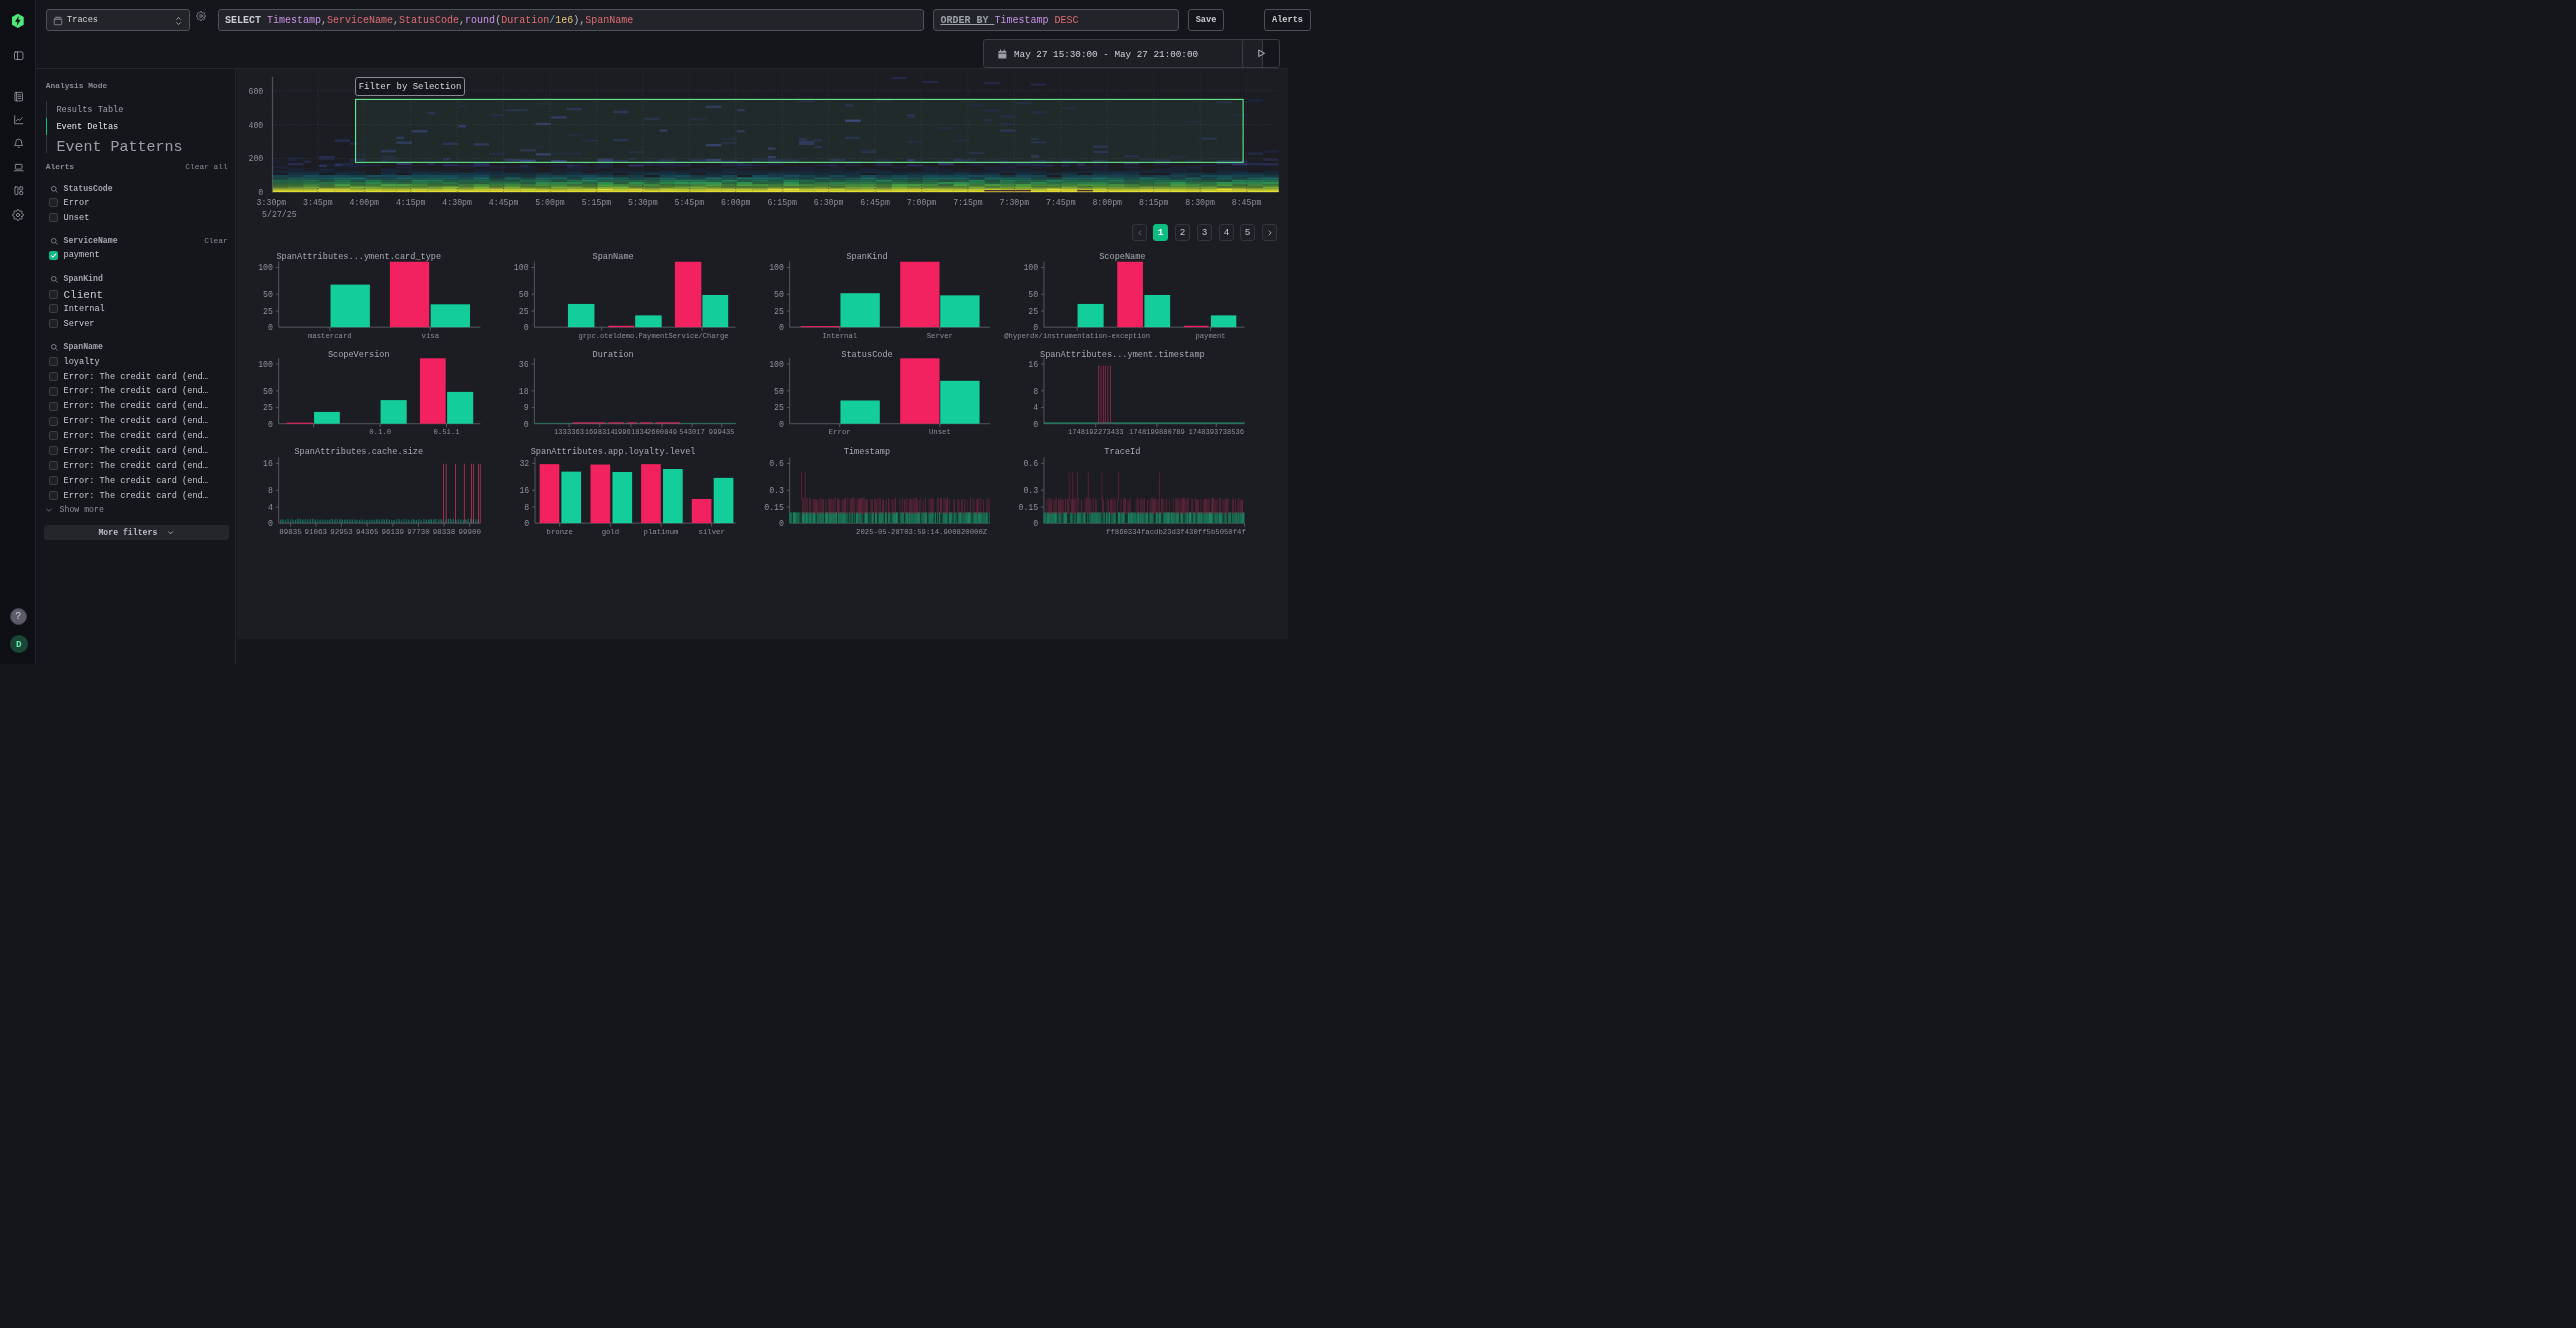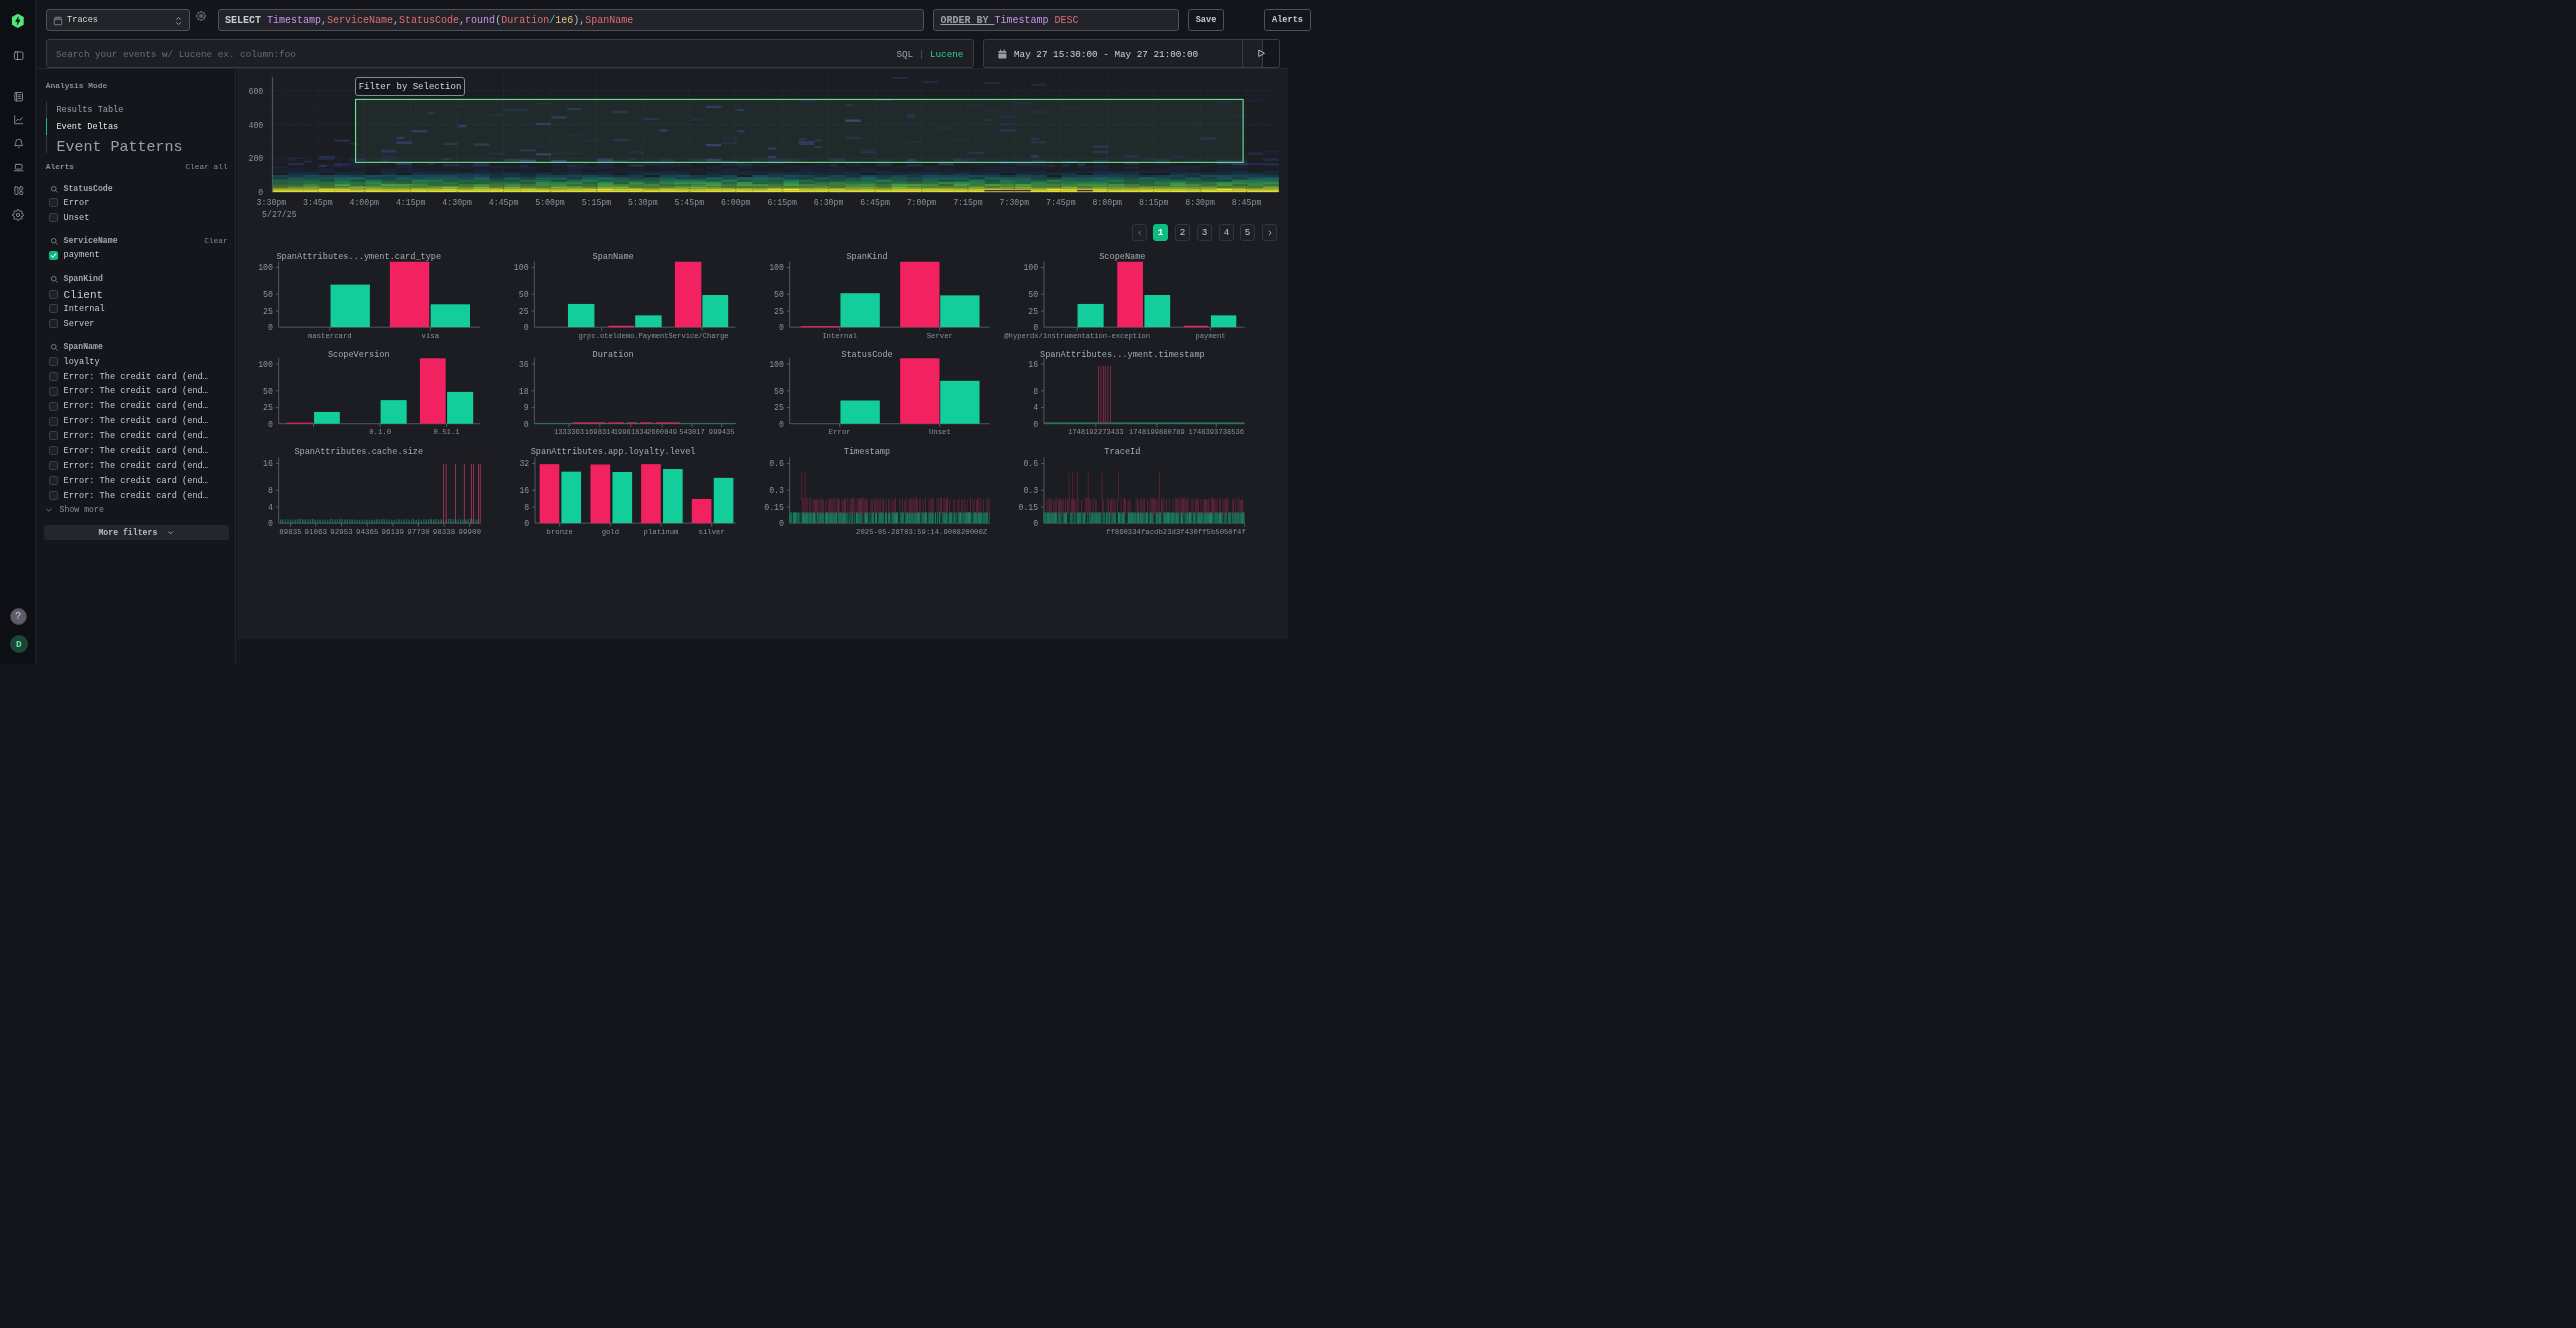--- a/index.html
+++ b/index.html
@@ -78,24 +78,20 @@
       </svg>
     </div>
 <div class="inp" style="left:182px;top:9.3px;width:706px;height:22px;font-size:10px;">
   <div class="abs" style="left:6px;top:5px;white-space:nowrap;"><span style="color:#c8ccd3;font-weight:bold;">SELECT </span><span style="color:#c792ea;">Timestamp</span><span style="color:#b6bcc6;">,</span><span style="color:#e06c75;">ServiceName</span><span style="color:#b6bcc6;">,</span><span style="color:#e06c75;">StatusCode</span><span style="color:#b6bcc6;">,</span><span style="color:#c792ea;">round</span><span style="color:#b6bcc6;">(</span><span style="color:#e06c75;">Duration</span><span style="color:#56b6c2;">/</span><span style="color:#e5c07b;">1e6</span><span style="color:#b6bcc6;">)</span><span style="color:#b6bcc6;">,</span><span style="color:#e06c75;">SpanName</span></div>
 </div>
 <div class="inp" style="left:897px;top:9.3px;width:246px;height:22px;font-size:10px;">
   <div class="abs" style="left:6.4px;top:5px;white-space:nowrap;"><span style="color:#9ba1a9;font-weight:bold;text-decoration:underline;">ORDER BY </span><span style="color:#c792ea;">Timestamp </span><span style="color:#e06c75;">DESC</span></div>
 </div>
 <div class="btn" style="left:1152px;top:9.3px;width:36px;height:22px;">Save</div>
 <div class="btn" style="left:1197px;top:9.3px;width:47px;height:22px;margin-left:31px;">Alerts</div>
-<div class="inp2" style="left:9.7px;top:39px;width:928px;height:29px;">
-  <div class="abs" style="left:9.3px;top:8.6px;font-size:9.3px;color:#696d76;">Search your events w/ Lucene ex. column:foo</div>
-  <div class="abs" style="right:9.3px;top:8.6px;font-size:9.3px;"><span style="color:#9aa0a8;">SQL</span><span style="color:#555962;"> | </span><span style="color:#2dd394;">Lucene</span></div>
-</div>
 <div class="inp2" style="left:947px;top:39px;width:280px;height:29px;">
   <div class="abs" style="left:13px;top:8.6px;">
         <svg width="10.7" height="10.7" viewBox="0 0 24 24" fill="none" stroke="#9aa0a8" stroke-width="1.7" stroke-linecap="round" stroke-linejoin="round">
           <rect x="3" y="4.5" width="18" height="17" rx="2" fill="#9aa0a8" stroke="none"></rect>
           <line x1="8" y1="2" x2="8" y2="6" stroke="#9aa0a8" stroke-width="2.4"></line>
           <line x1="16" y1="2" x2="16" y2="6" stroke="#9aa0a8" stroke-width="2.4"></line>
           <line x1="3" y1="9.5" x2="21" y2="9.5" stroke="#15161b" stroke-width="1.6"></line>
         </svg>
       </div>
   <div class="abs" style="left:30px;top:8.6px;font-size:9.3px;color:#ced2d8;white-space:nowrap;">May 27 15:30:00 - May 27 21:00:00</div>

